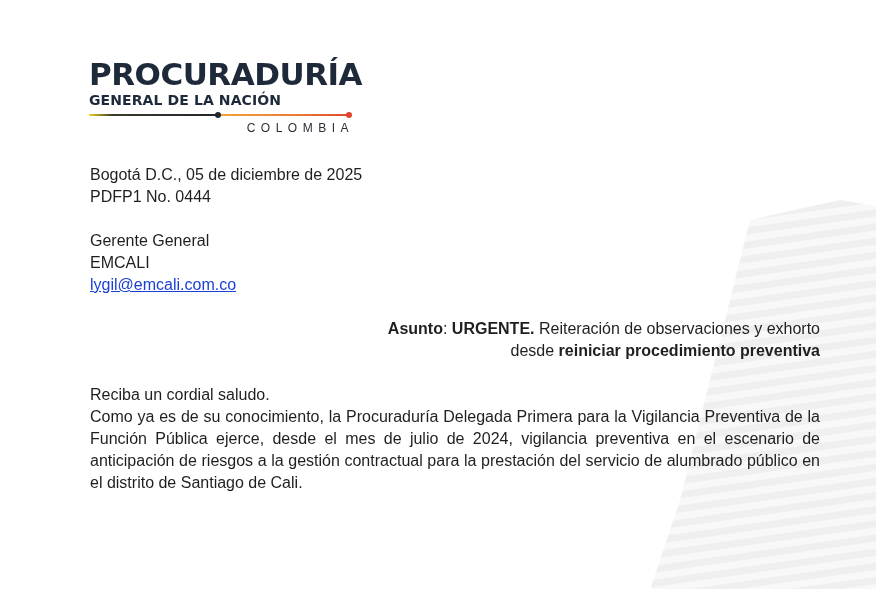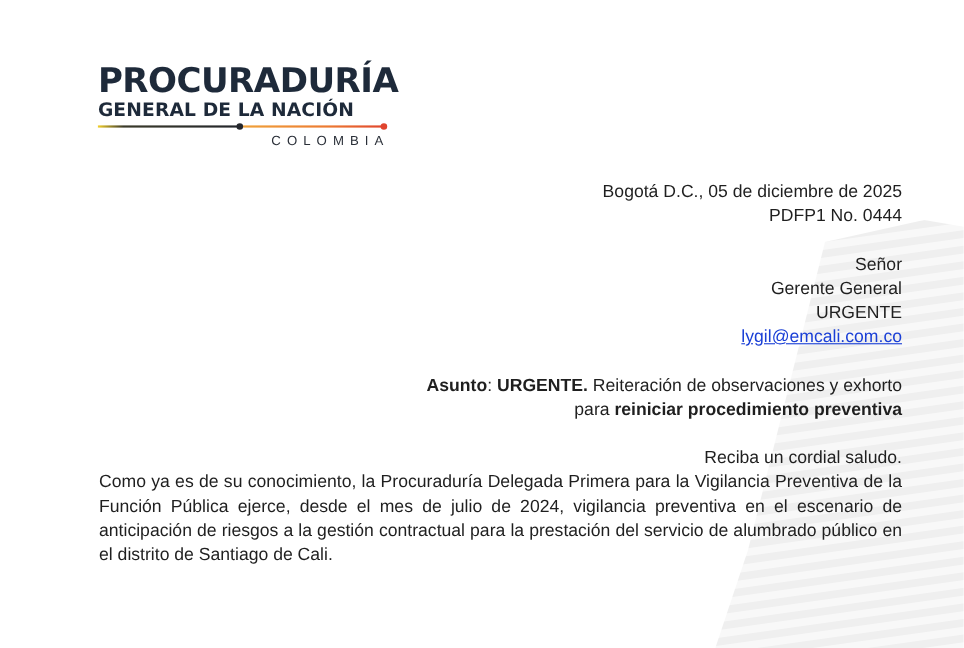--- a/index.html
+++ b/index.html
@@ -14,38 +14,38 @@
     pointer-events:none;
   }
   .logo { position:absolute; left:48px; top:58px; width:265px;margin-left:41px; }
   .logo-line1 {
     font-family:"DejaVu Sans", sans-serif; font-weight:bold;
     font-size:31px; letter-spacing:-0.5px; color:#1e2a3a; line-height:32px;
     white-space:nowrap;
   }
   .logo-line2 {
     font-family:"DejaVu Sans", sans-serif; font-weight:bold;
-    font-size:17px; letter-spacing:0.1px; color:#1e2a3a; line-height:20px;
+    font-size:14px; letter-spacing:0.1px; color:#1e2a3a; line-height:20px;
     white-space:nowrap;
   }
   .logo-bar { position:relative; height:8px; margin-top:1px; width:263px; }
   .logo-bar .seg1 { position:absolute; left:0; top:3px; width:130px; height:2px;
     background:linear-gradient(90deg,#f2cf2a 0%, #3a3a2a 18%, #23262c 100%); }
   .logo-bar .seg2 { position:absolute; left:130px; top:3px; width:132px; height:2px;
     background:linear-gradient(90deg,#f0a33a 0%, #ec7a32 60%, #e0442e 100%); }
   .logo-bar .dot1 { position:absolute; left:126px; top:1px; width:6px; height:6px; border-radius:50%; background:#23262c; }
   .logo-bar .dot2 { position:absolute; left:257px; top:1px; width:6px; height:6px; border-radius:50%; background:#e0442e; }
   .logo-line3 {
     text-align:right; font-size:12px; letter-spacing:5.5px; color:#2a2f38;
     margin-top:2px; padding-left:8px;
   }
 
   .doc { position:absolute; left:90px; top:164px; width:730px; font-size:16px; line-height:22px; }
   .doc p { margin:0; }
-  .block { margin-bottom:22px;text-align:right; }
+  .block { margin-bottom:22px; }
   .bold { font-weight:bold; }
   a.email { color:#1a3fd6; text-decoration:underline; }
   .subject { text-align:right; margin-top:12px; margin-bottom:22px; }
   .justify { text-align:justify; text-align-last:left; }
 </style>
 </head>
 <body>
 
 <svg class="watermark" viewBox="0 0 260 420">
   <defs>
@@ -69,27 +69,26 @@
   <div class="logo-line3">COLOMBIA</div>
 </div>
 
 <div class="doc">
   <div class="block">
     <p>Bogotá D.C., 05 de diciembre de 2025</p>
     <p>PDFP1 No. 0444</p>
   </div>
 
   <div class="block">
-    <p>Señor</p>
     <p>Gerente General</p>
-    <p>URGENTE</p>
+    <p>EMCALI</p>
     <p><a class="email" href="#">lygil@emcali.com.co</a></p>
   </div>
 
   <div class="subject">
     <p><span class="bold">Asunto</span><span>: </span><span class="bold">URGENTE.</span><span> Reiteración de observaciones y exhorto</span></p>
-    <p><span>para </span><span class="bold">reiniciar procedimiento preventiva</span></p>
+    <p><span>desde </span><span class="bold">reiniciar procedimiento preventiva</span></p>
   </div>
 
   <p class="block">Reciba un cordial saludo.</p>
 
   <p class="justify">Como ya es de su conocimiento, la Procuraduría Delegada Primera para la Vigilancia Preventiva de la Función Pública ejerce, desde el mes de julio de 2024, vigilancia preventiva en el escenario de anticipación de riesgos a la gestión contractual para la prestación del servicio de alumbrado público en el distrito de Santiago de Cali.</p>
 </div>
 
 </body></html>

